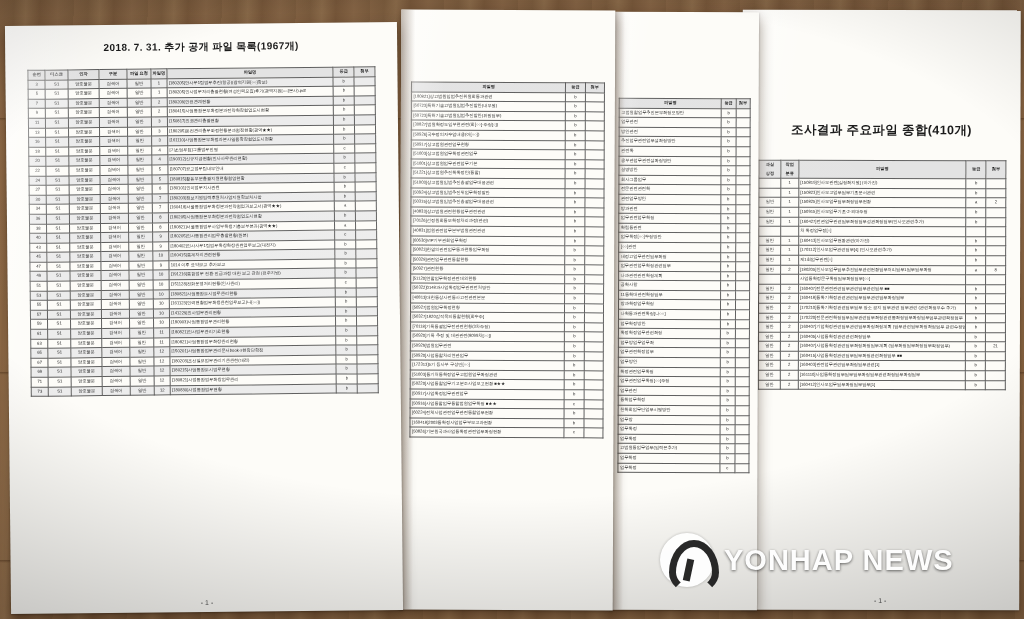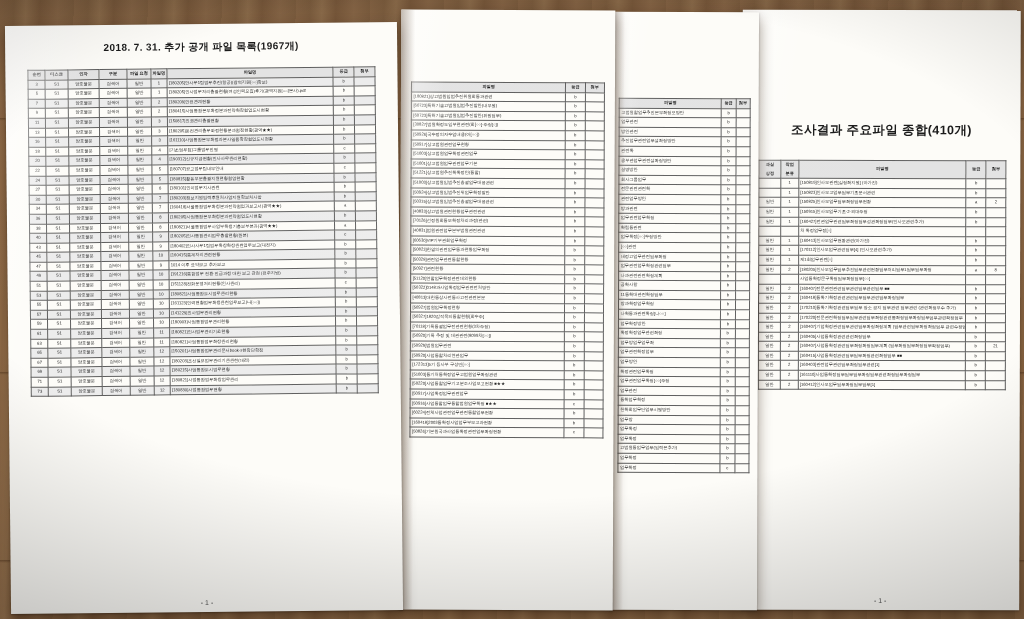--- a/index.html
+++ b/index.html
@@ -1120,14 +1120,18 @@
             </tr>
           </tbody>
       </table>
     </div>
     <div class="pg">- 1 -</div>
     <div class="edge"></div>
   </div>
 
   <div class="vignette"></div>
 
+  <div id="watermark">
+    <div id="wm-logo"></div>
+    <div id="wm-text">YONHAP NEWS</div>
+  </div>
 
 </div>
 
 </body></html>

